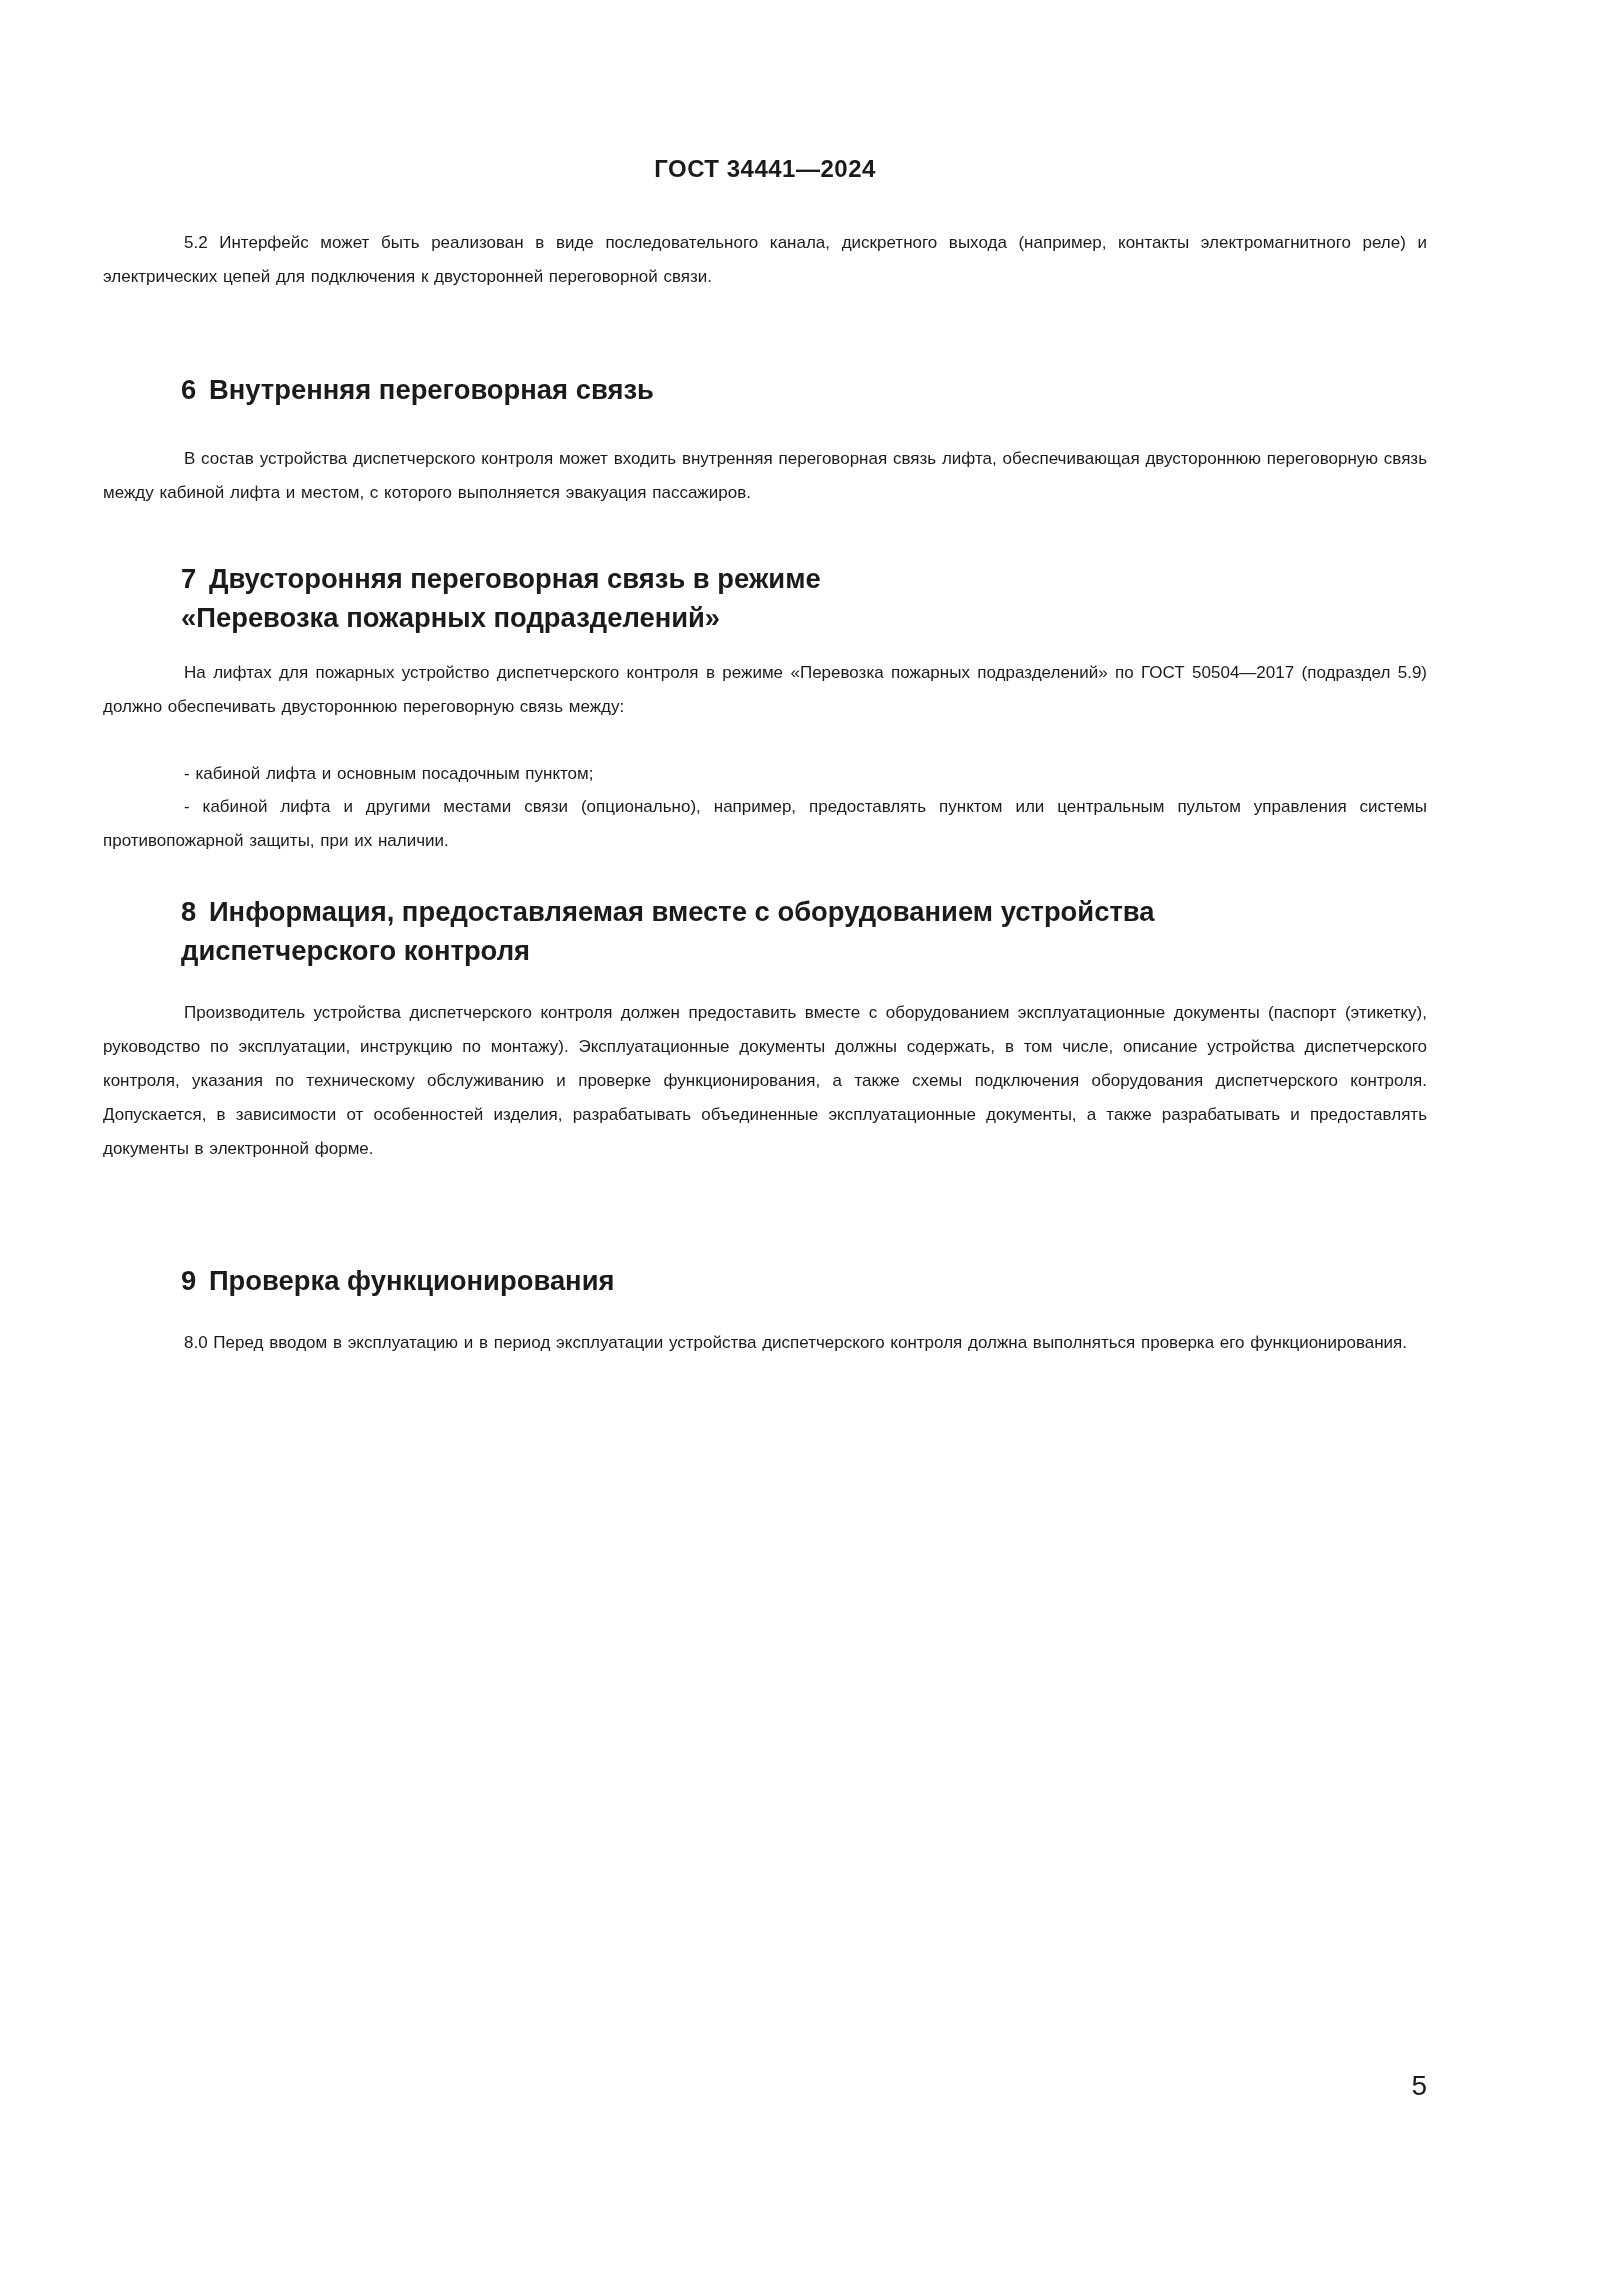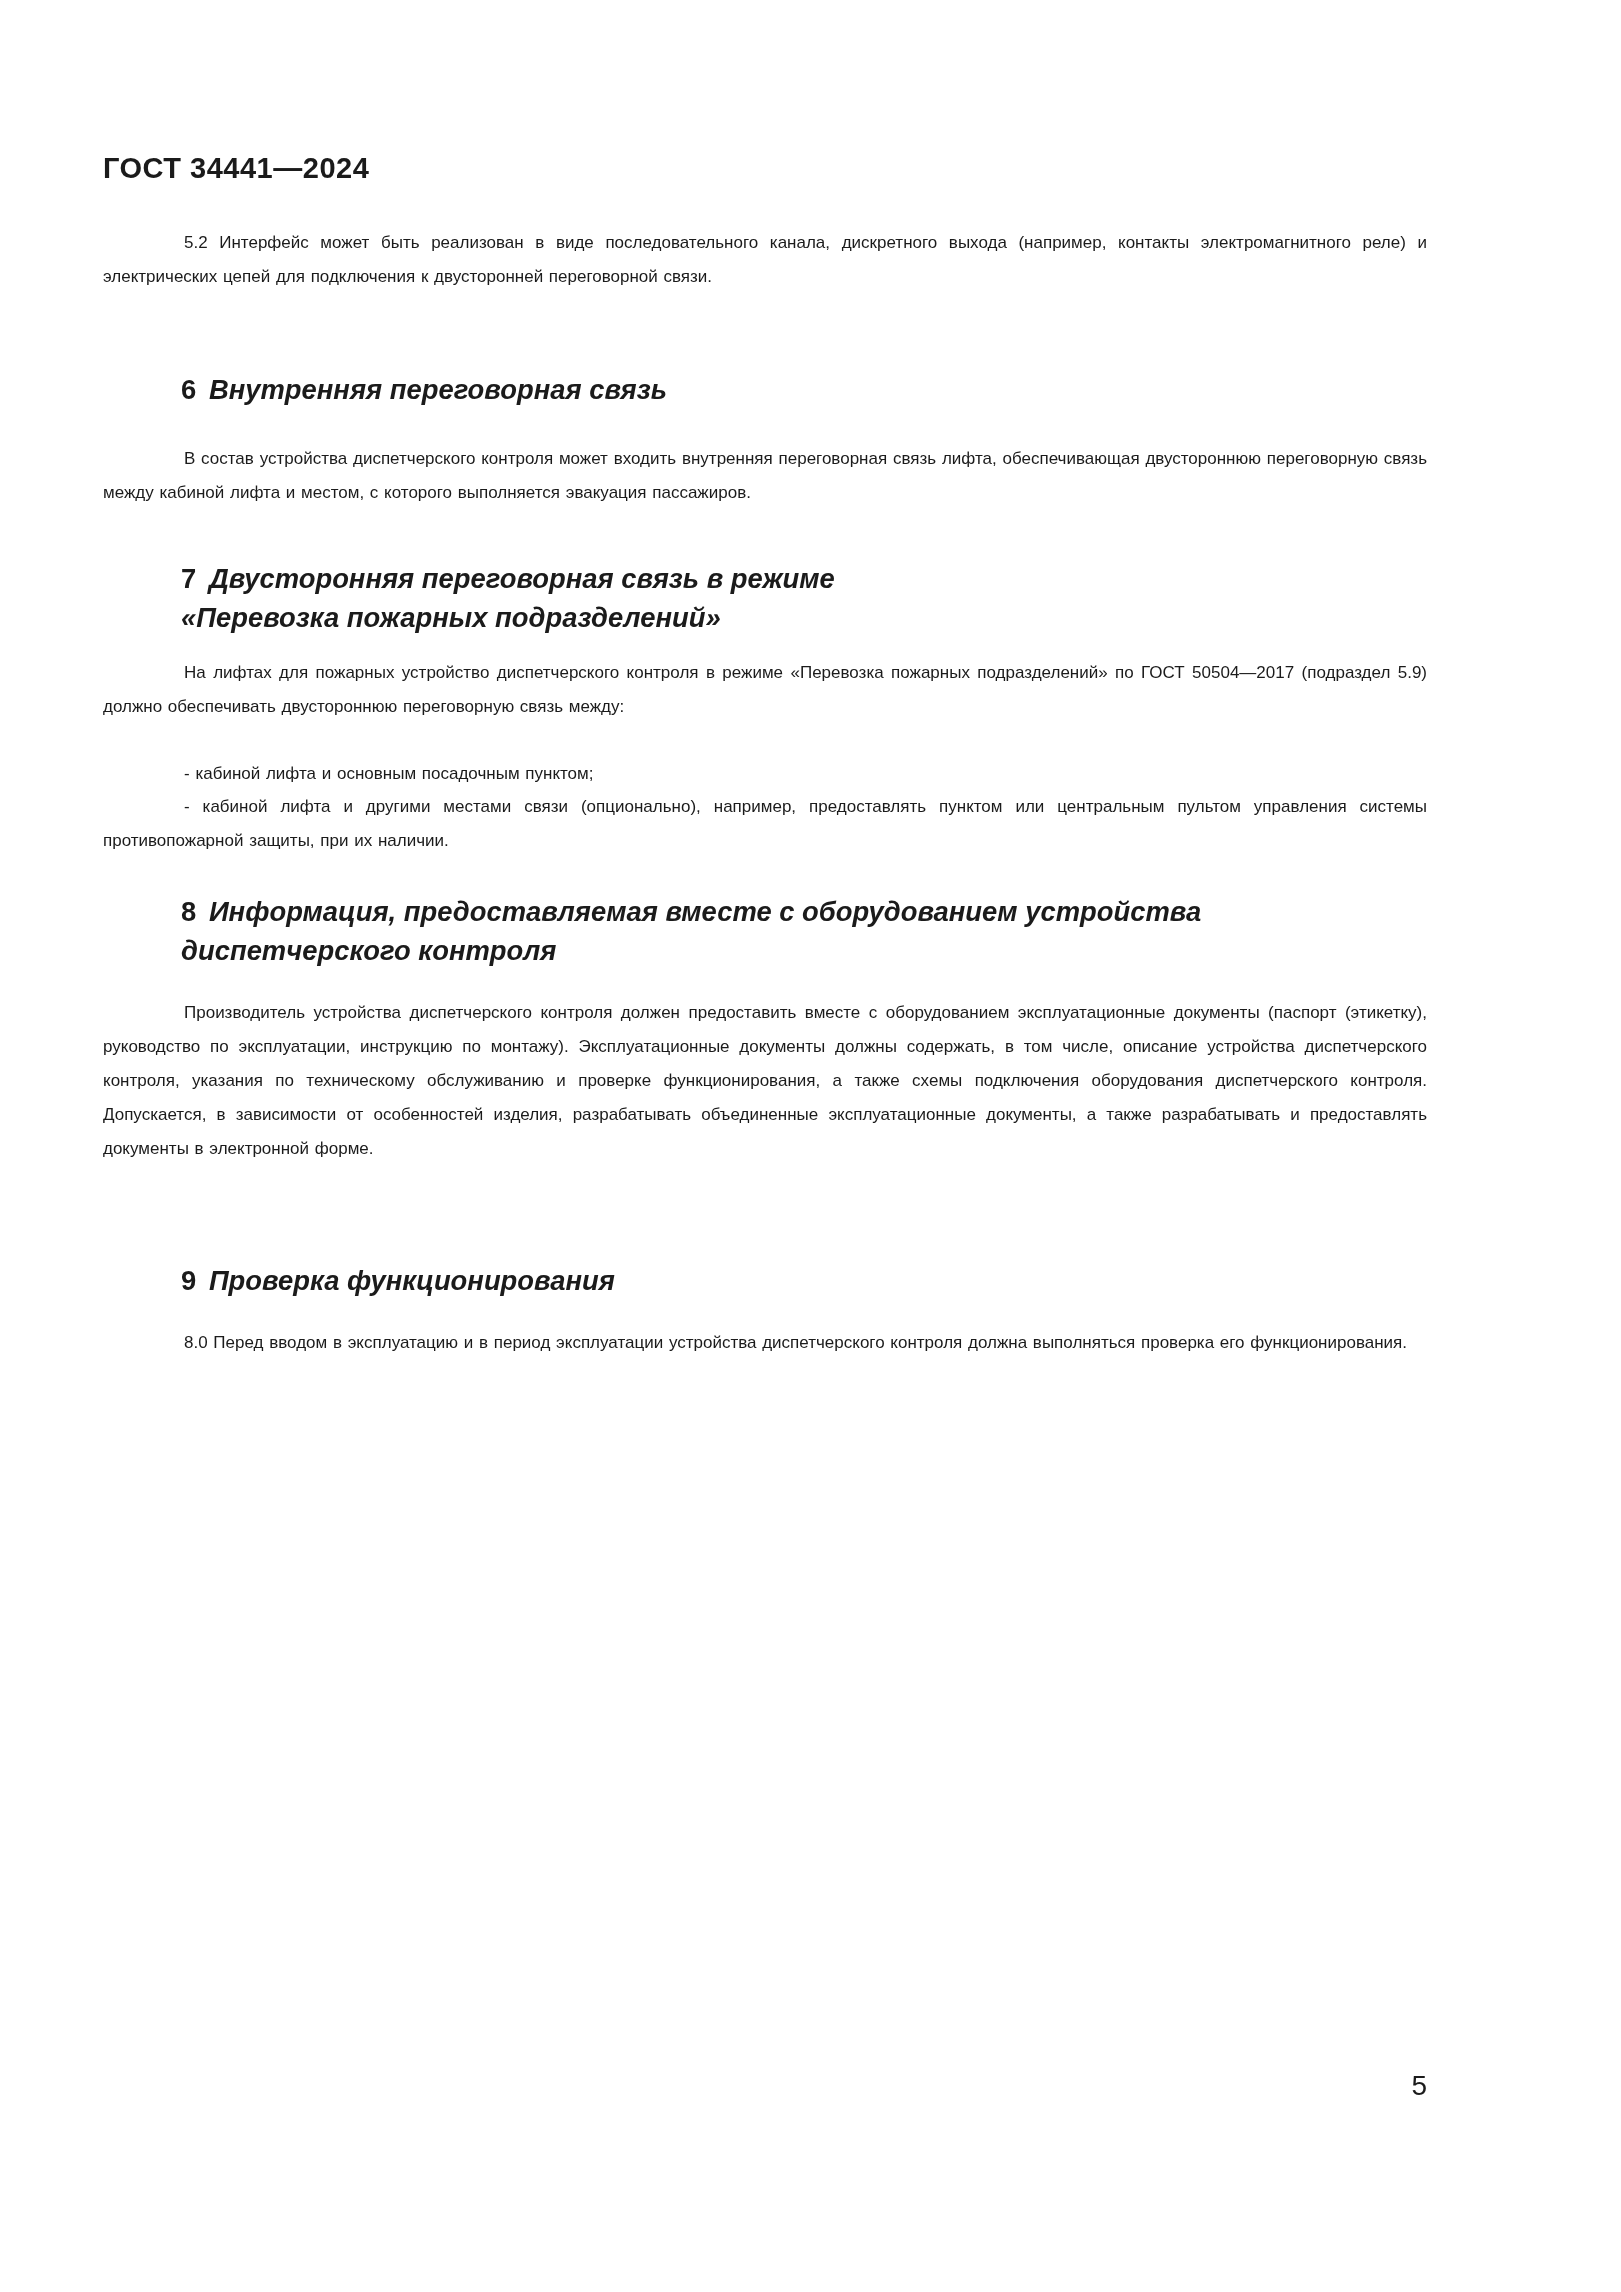--- a/index.html
+++ b/index.html
@@ -14,24 +14,24 @@
     background: #ffffff;
     font-family: "Liberation Sans", "DejaVu Sans", sans-serif;
     color: #1b1b1b;
     overflow: hidden;
   }
   .running-header {
     position: absolute;
     left: 103px;
     width: 1324px;
     top: 152px;
-    font-size: 29px;
+    font-size: 24px;
     font-weight: bold;
     line-height: 33px;
-    text-align: left;
+    text-align: center;
     letter-spacing: 0.5px;
   }
   .para {
     position: absolute;
     left: 103px;
     width: 1324px;
     font-size: 17px;
     line-height: 34px;
     text-align: justify;
     text-indent: 81px;
@@ -44,21 +44,20 @@
     font-size: 27.4px;
     font-weight: bold;
     line-height: 39px;
     text-align: left;
   }
   .heading .hnum {
     margin-right: 12.7px;
   }
   .heading .htitle {
     white-space: pre-line;
-    font-style: italic;
   }
   .page-number {
     position: absolute;
     left: 103px;
     width: 1324px;
     top: 2068px;
     font-size: 28px;
     line-height: 35px;
     text-align: right;
   }

